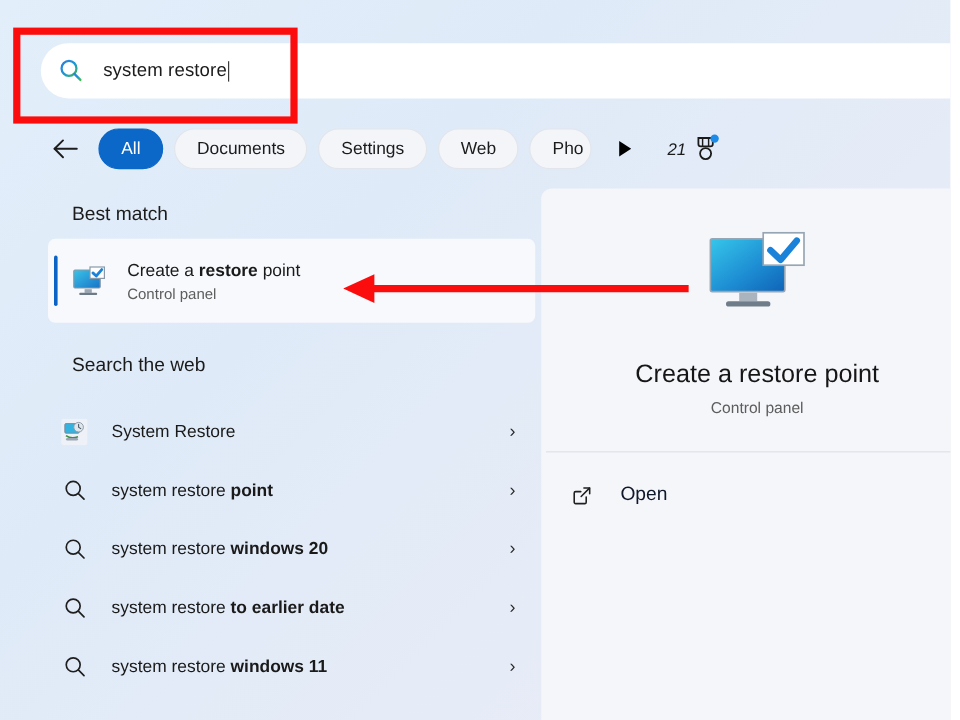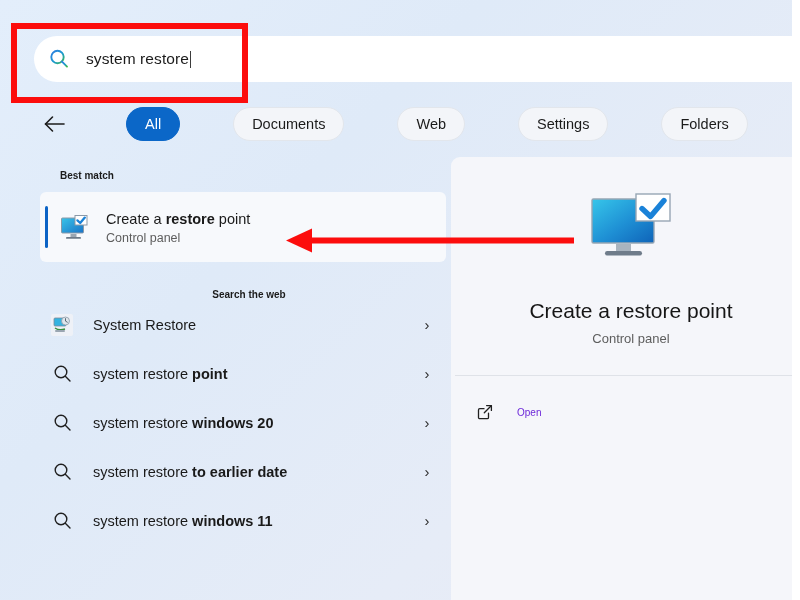--- a/index.html
+++ b/index.html
@@ -59,21 +59,20 @@
 
   
   .pillbar {
     position: absolute;
     left: 0; top: 103px;
     width: 800px; height: 42px;
     display: flex;
     align-items: center;
     padding-left: 42px;
     overflow: hidden;
-    gap: 44px;
   }
   .back-arrow {
     width: 26px; height: 26px;
     flex: 0 0 26px;
     margin-right: 14px;
     display: flex; align-items: center; justify-content: center;
     color: #1d1d1d;
   }
   .pill {
     height: 34px;
@@ -122,27 +121,27 @@
   }
 
   
   .results {
     position: absolute;
     left: 0; top: 152px;
     width: 450px; height: 448px;
     padding: 18px 12px 0 40px;
   }
   .section-title {
-    font-size: 10px;
-    font-weight: bold;
+    font-size: 16px;
+    font-weight: normal;
     color: #1b1b1b;
     margin-bottom: 11px;
     padding-left: 20px;
   }
-  .section-title.web { margin-top: 27px; margin-bottom: 0; text-align: center; }
+  .section-title.web { margin-top: 27px; margin-bottom: 21px; }
 
   .bestmatch-card {
     position: relative;
     width: 406px;
     height: 70px;
     background: #f7f9fc;
     border-radius: 6px;
     display: flex;
     align-items: center;
     padding-left: 18px;
@@ -238,22 +237,22 @@
     align-items: center;
     height: 36px;
   }
   .action-icon {
     width: 20px; height: 20px; flex: 0 0 20px;
     display: flex; align-items: center; justify-content: center;
     color: #202020;
   }
   .action-label {
     margin-left: 22px;
-    font-size: 10px;
-    color: #6d28d9;
+    font-size: 16px;
+    color: #0f172a;
   }
 
   
   .anno-rect {
     position: absolute;
     left: 11px; top: 23px;
     width: 237px; height: 80px;
     border: 6px solid #fc0d0d;
     pointer-events: none;
   }
@@ -292,23 +291,22 @@
   <div class="pillbar">
     <div class="back-arrow">
       <svg width="24" height="18" viewBox="0 0 24 18">
         <line x1="2.5" y1="9" x2="21" y2="9" stroke="#1d1d1d" stroke-width="1.6" stroke-linecap="round"></line>
         <polyline points="9.5,2 2.5,9 9.5,16" fill="none" stroke="#1d1d1d" stroke-width="1.6" stroke-linecap="round" stroke-linejoin="round"></polyline>
       </svg>
     </div>
 
     <div class="pill active">All</div>
     <div class="pill">Documents</div>
+    <div class="pill">Settings</div>
     <div class="pill">Web</div>
-    <div class="pill">Settings</div>
-    <div class="pill">Folders</div>
     <div class="pill truncated">Pho</div>
 
     <div class="scroll-next">
       <svg width="14" height="16" viewBox="0 0 14 16">
         <polygon points="2,1.5 12,8 2,14.5" fill="#000000"></polygon>
       </svg>
     </div>
 
     <div class="points">
       <span>21</span>

